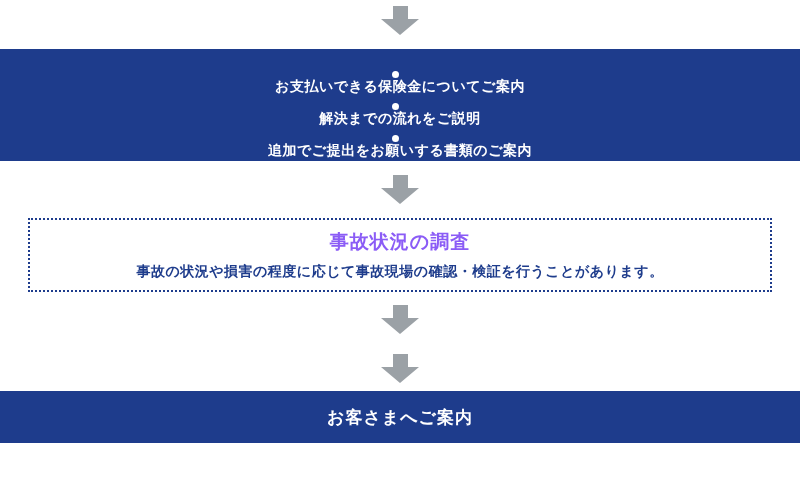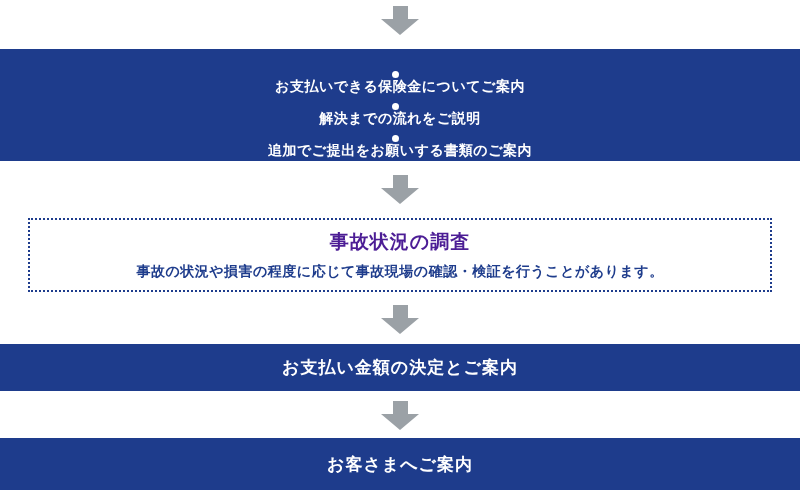--- a/index.html
+++ b/index.html
@@ -53,21 +53,21 @@
   .dotted-box {
     margin: 0 28px;
     height: 74px;
     border: 2px dotted #1e3c8c;
     background: #ffffff;
     display: flex; flex-direction: column;
     align-items: center; justify-content: center;
     flex: 0 0 auto;
   }
   .dotted-title {
-    color: #4c1d95; font-size: 19px; font-weight: bold;
+    color: #8b5cf6; font-size: 19px; font-weight: bold;
     letter-spacing: 1px; margin-bottom: 8px;
   }
   .dotted-desc {
     color: #1e3c8c; font-size: 14px; font-weight: bold;
     letter-spacing: 0.5px; text-align: right;
   }
 </style>
 </head>
 <body>
 
@@ -103,23 +103,20 @@
   <section class="dotted-box">
     <h2 class="dotted-title">事故状況の調査</h2>
     <p class="dotted-desc">事故の状況や損害の程度に応じて事故現場の確認・検証を行うことがあります。</p>
   </section>
 
   <div class="arrow arrow-3">
     <div class="arrow-stem"></div>
     <div class="arrow-head"></div>
   </div>
 
-  <section class="banner banner-small banner-decision">
-    <h2 class="banner-title">お支払い金額の決定とご案内</h2>
-  </section>
 
   <div class="arrow arrow-4">
     <div class="arrow-stem"></div>
     <div class="arrow-head"></div>
   </div>
 
   <section class="banner banner-small banner-payment">
     <h2 class="banner-title">お客さまへご案内</h2>
   </section>
 

